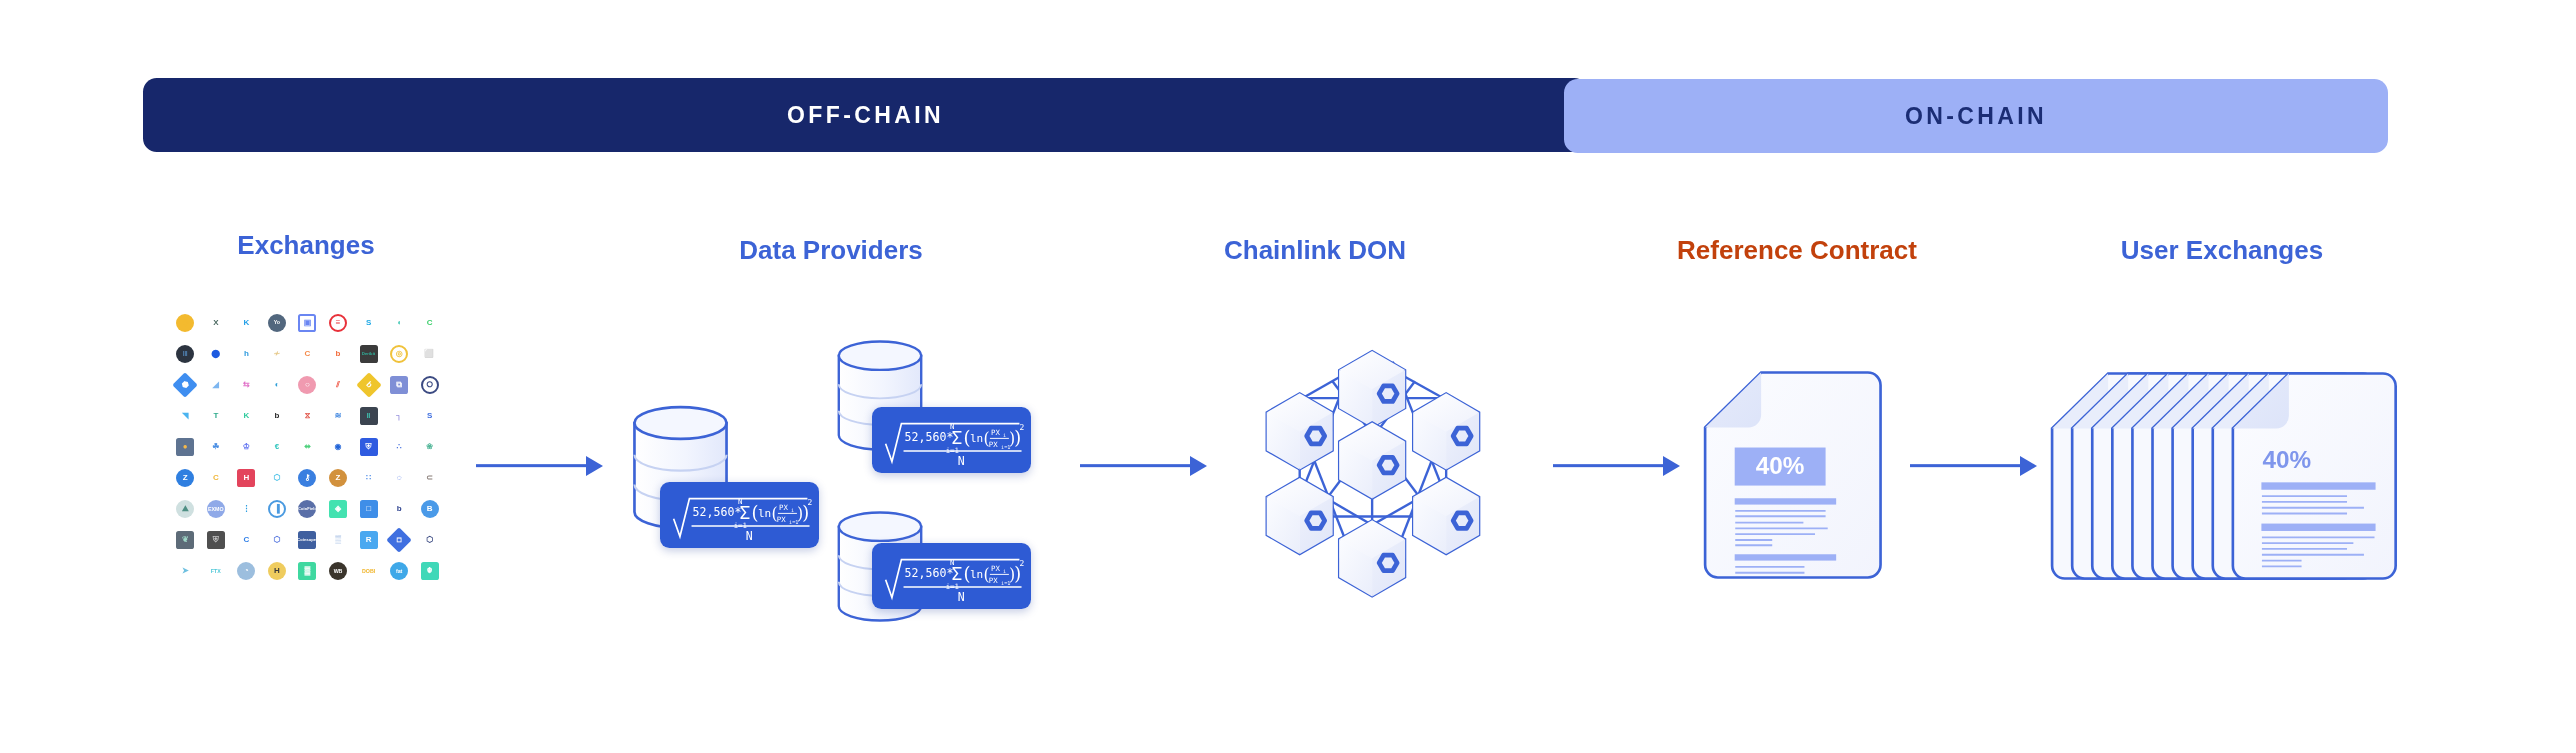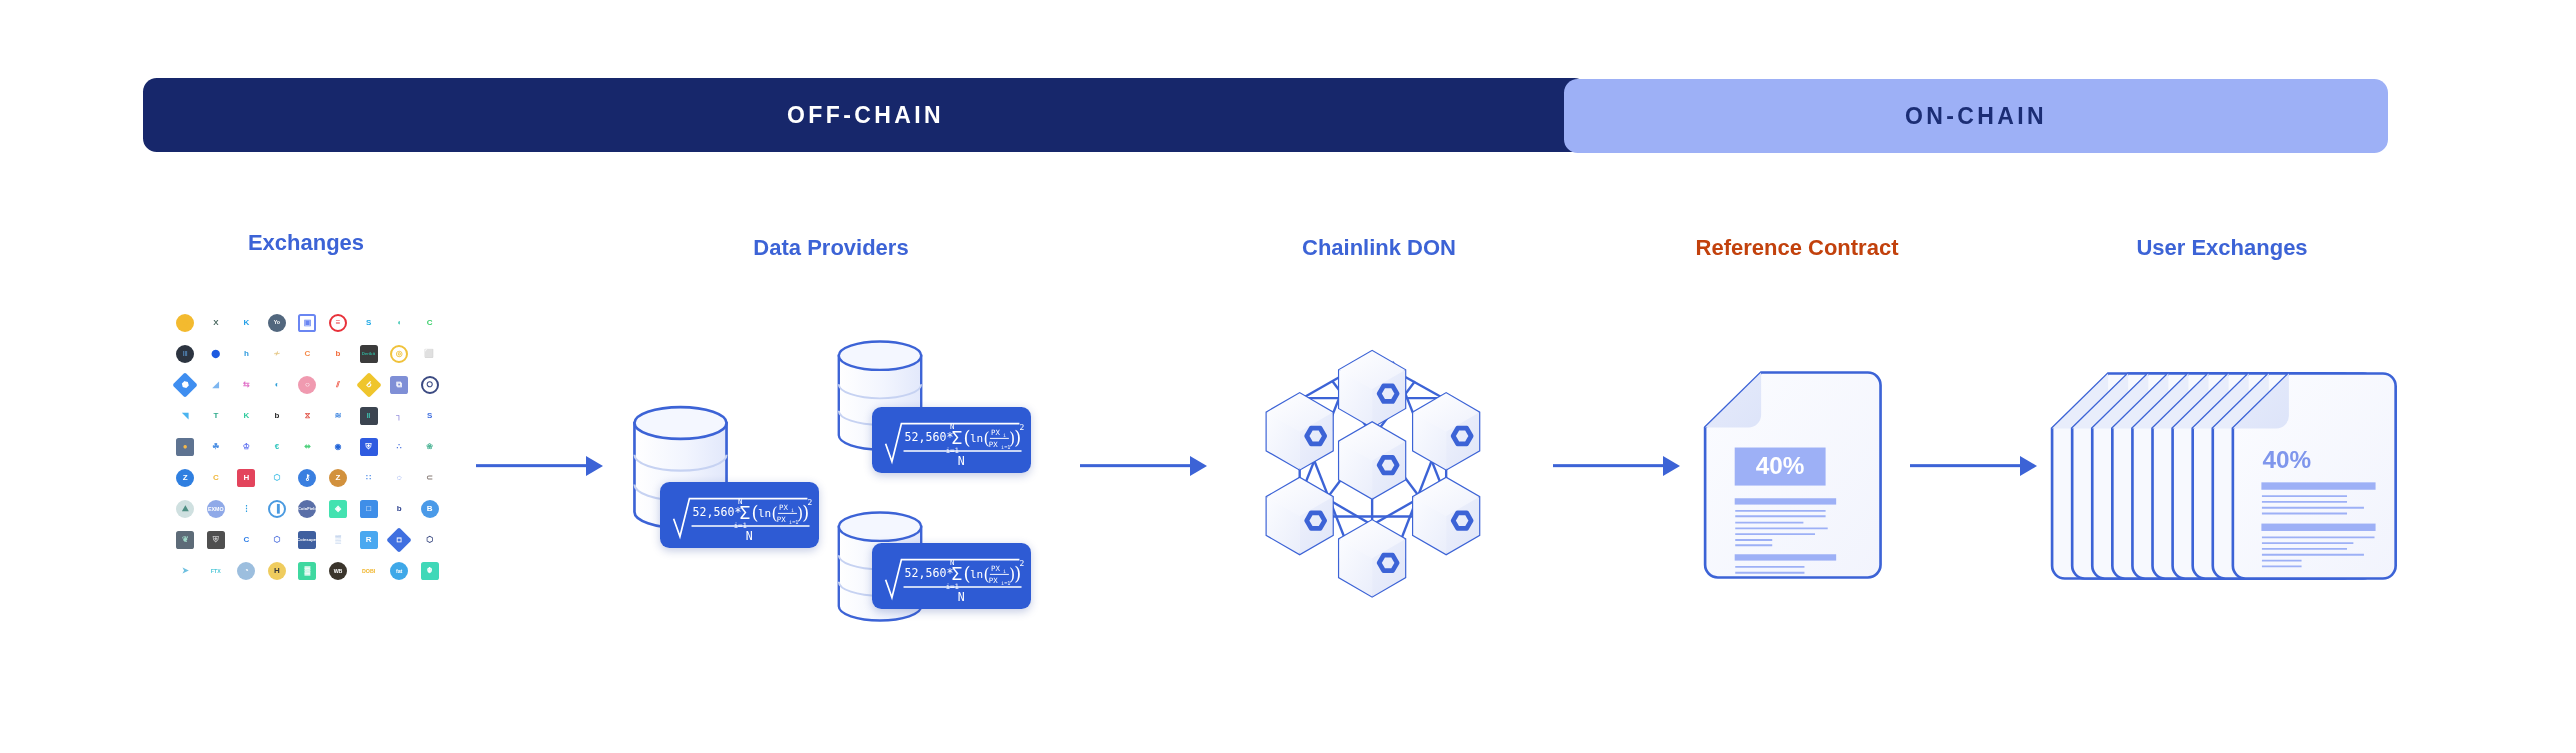--- a/index.html
+++ b/index.html
@@ -27,28 +27,28 @@
   #banner-onchain {
     left: 1564px; top: 79px; width: 824px; height: 74px;
     background: #9db0f6; color: #1b2d74;
   }
 
   
   .sec-label {
     position: absolute;
     color: #3c63d6;
     font-weight: 700;
-    font-size: 22px;
+    font-size: 26px;
     white-space: nowrap;
     text-align: center;
     transform: translateX(-50%);
   }
   #label-exchanges      { left: 306px;  top: 230px; }
   #label-providers      { left: 831px; top: 235px; }
-  #label-don            { left: 1379px; top: 235px; }
+  #label-don            { left: 1315px; top: 235px; }
   #label-reference      { left: 1797px; top: 235px; }
   #label-user           { left: 2222px; top: 235px; }
 
   
   #exchange-grid {
     position: absolute;
     left: 170px; top: 307px;
     width: 275px; height: 280px;
     display: grid;
     grid-template-columns: repeat(9, 1fr);

